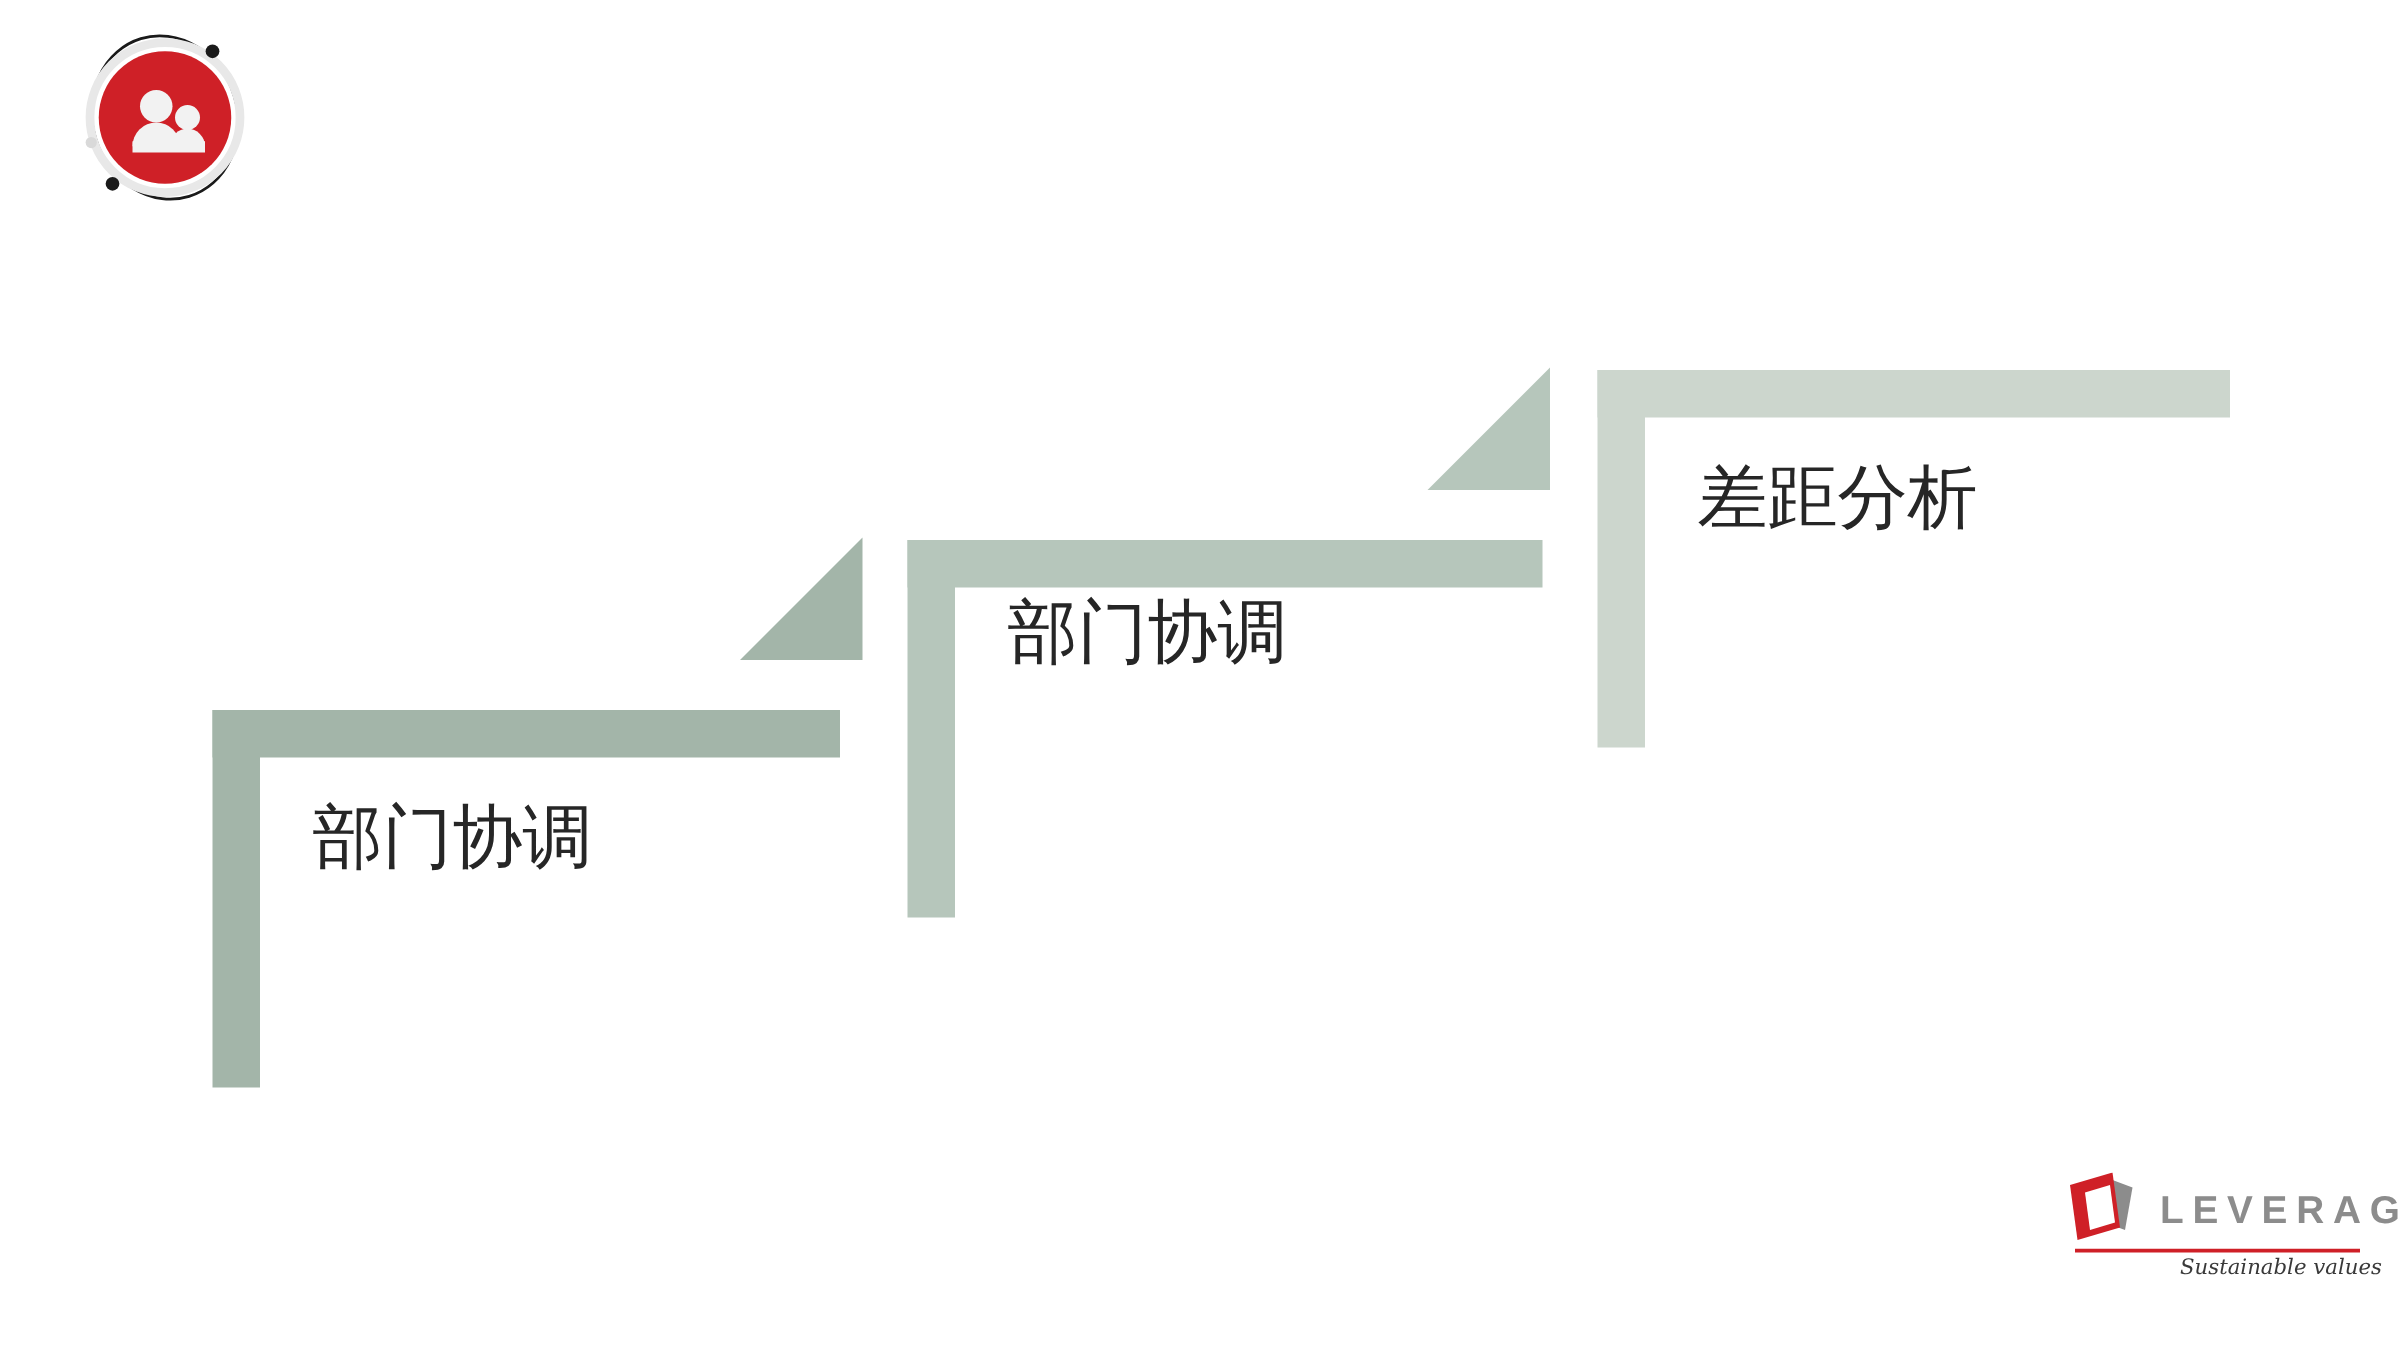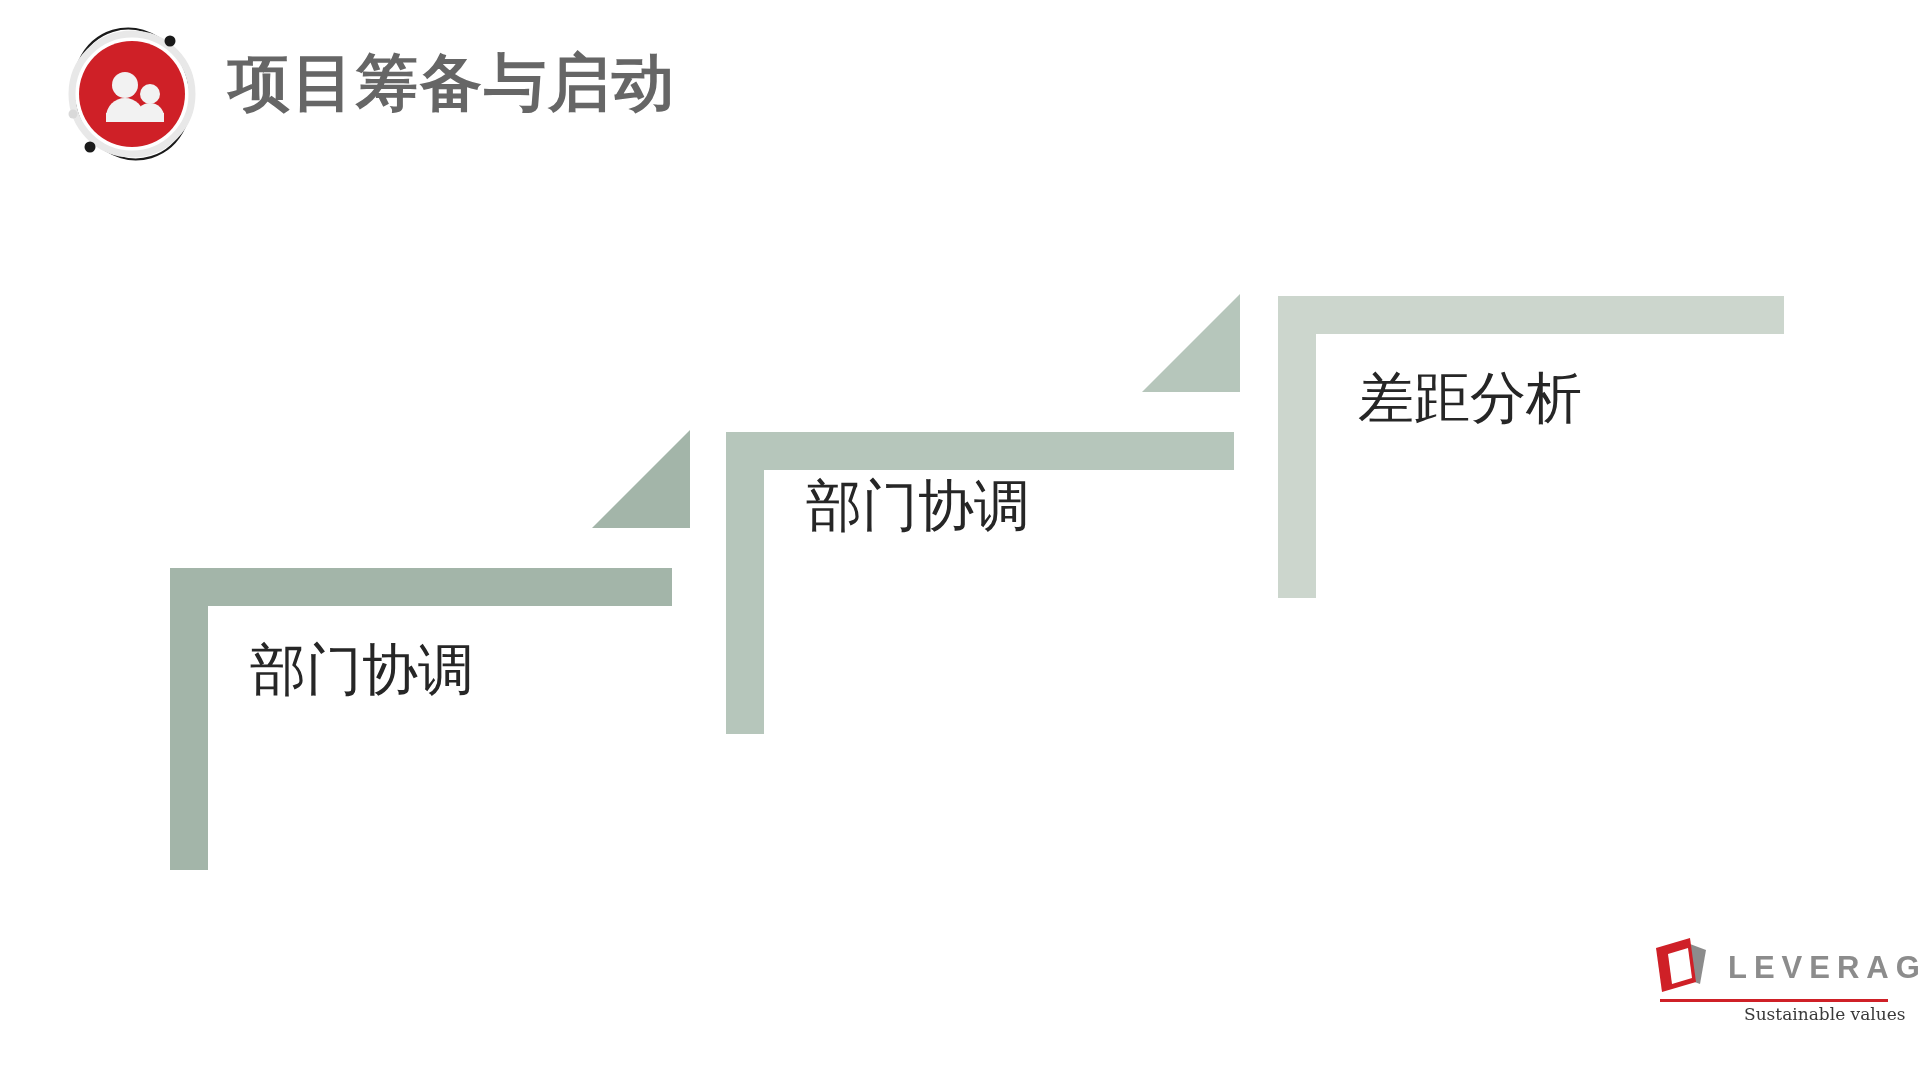--- a/index.html
+++ b/index.html
@@ -115,20 +115,21 @@
     height: 3px;
     background: #cf2027;
   }
   .logo-tag {
     position: absolute;
     left: 96px;
     top: 68px;
     width: 148px;
     text-align: right;
     font-family: "DejaVu Serif", serif;
+    font-style: italic;
     font-size: 17px;
     color: #3a3a3a;
     line-height: 1;
     white-space: nowrap;
   }
 </style>
 </head>
 <body>
 
 <div id="slide">
@@ -153,21 +154,20 @@
         <g fill="#f2f2f2">
           <circle cx="63" cy="63" r="13"></circle>
           <path d="M44 95 a19 19 0 0 1 38 0 z"></path>
           <circle cx="88" cy="72" r="10"></circle>
           <path d="M74 95 a14 14 0 0 1 28 0 z"></path>
           <rect x="44" y="91" width="58" height="9"></rect>
         </g>
       </svg>
     </div>
 
-    <div class="header-title">项目筹备与启动</div>
   </div>
 
   <div>
 
     <div class="connector" style="left:592px; top:430px; border-left:98px solid transparent; border-bottom:98px solid #a3b5a9;"></div>
 
     <div class="connector" style="left:1142px; top:294px; border-left:98px solid transparent; border-bottom:98px solid #b6c6bb;"></div>
 
     <div class="bracket" style="left:170px; top:568px; width:502px; height:302px;">
       <div class="arm-top" style="background:#a3b5a9;"></div>

